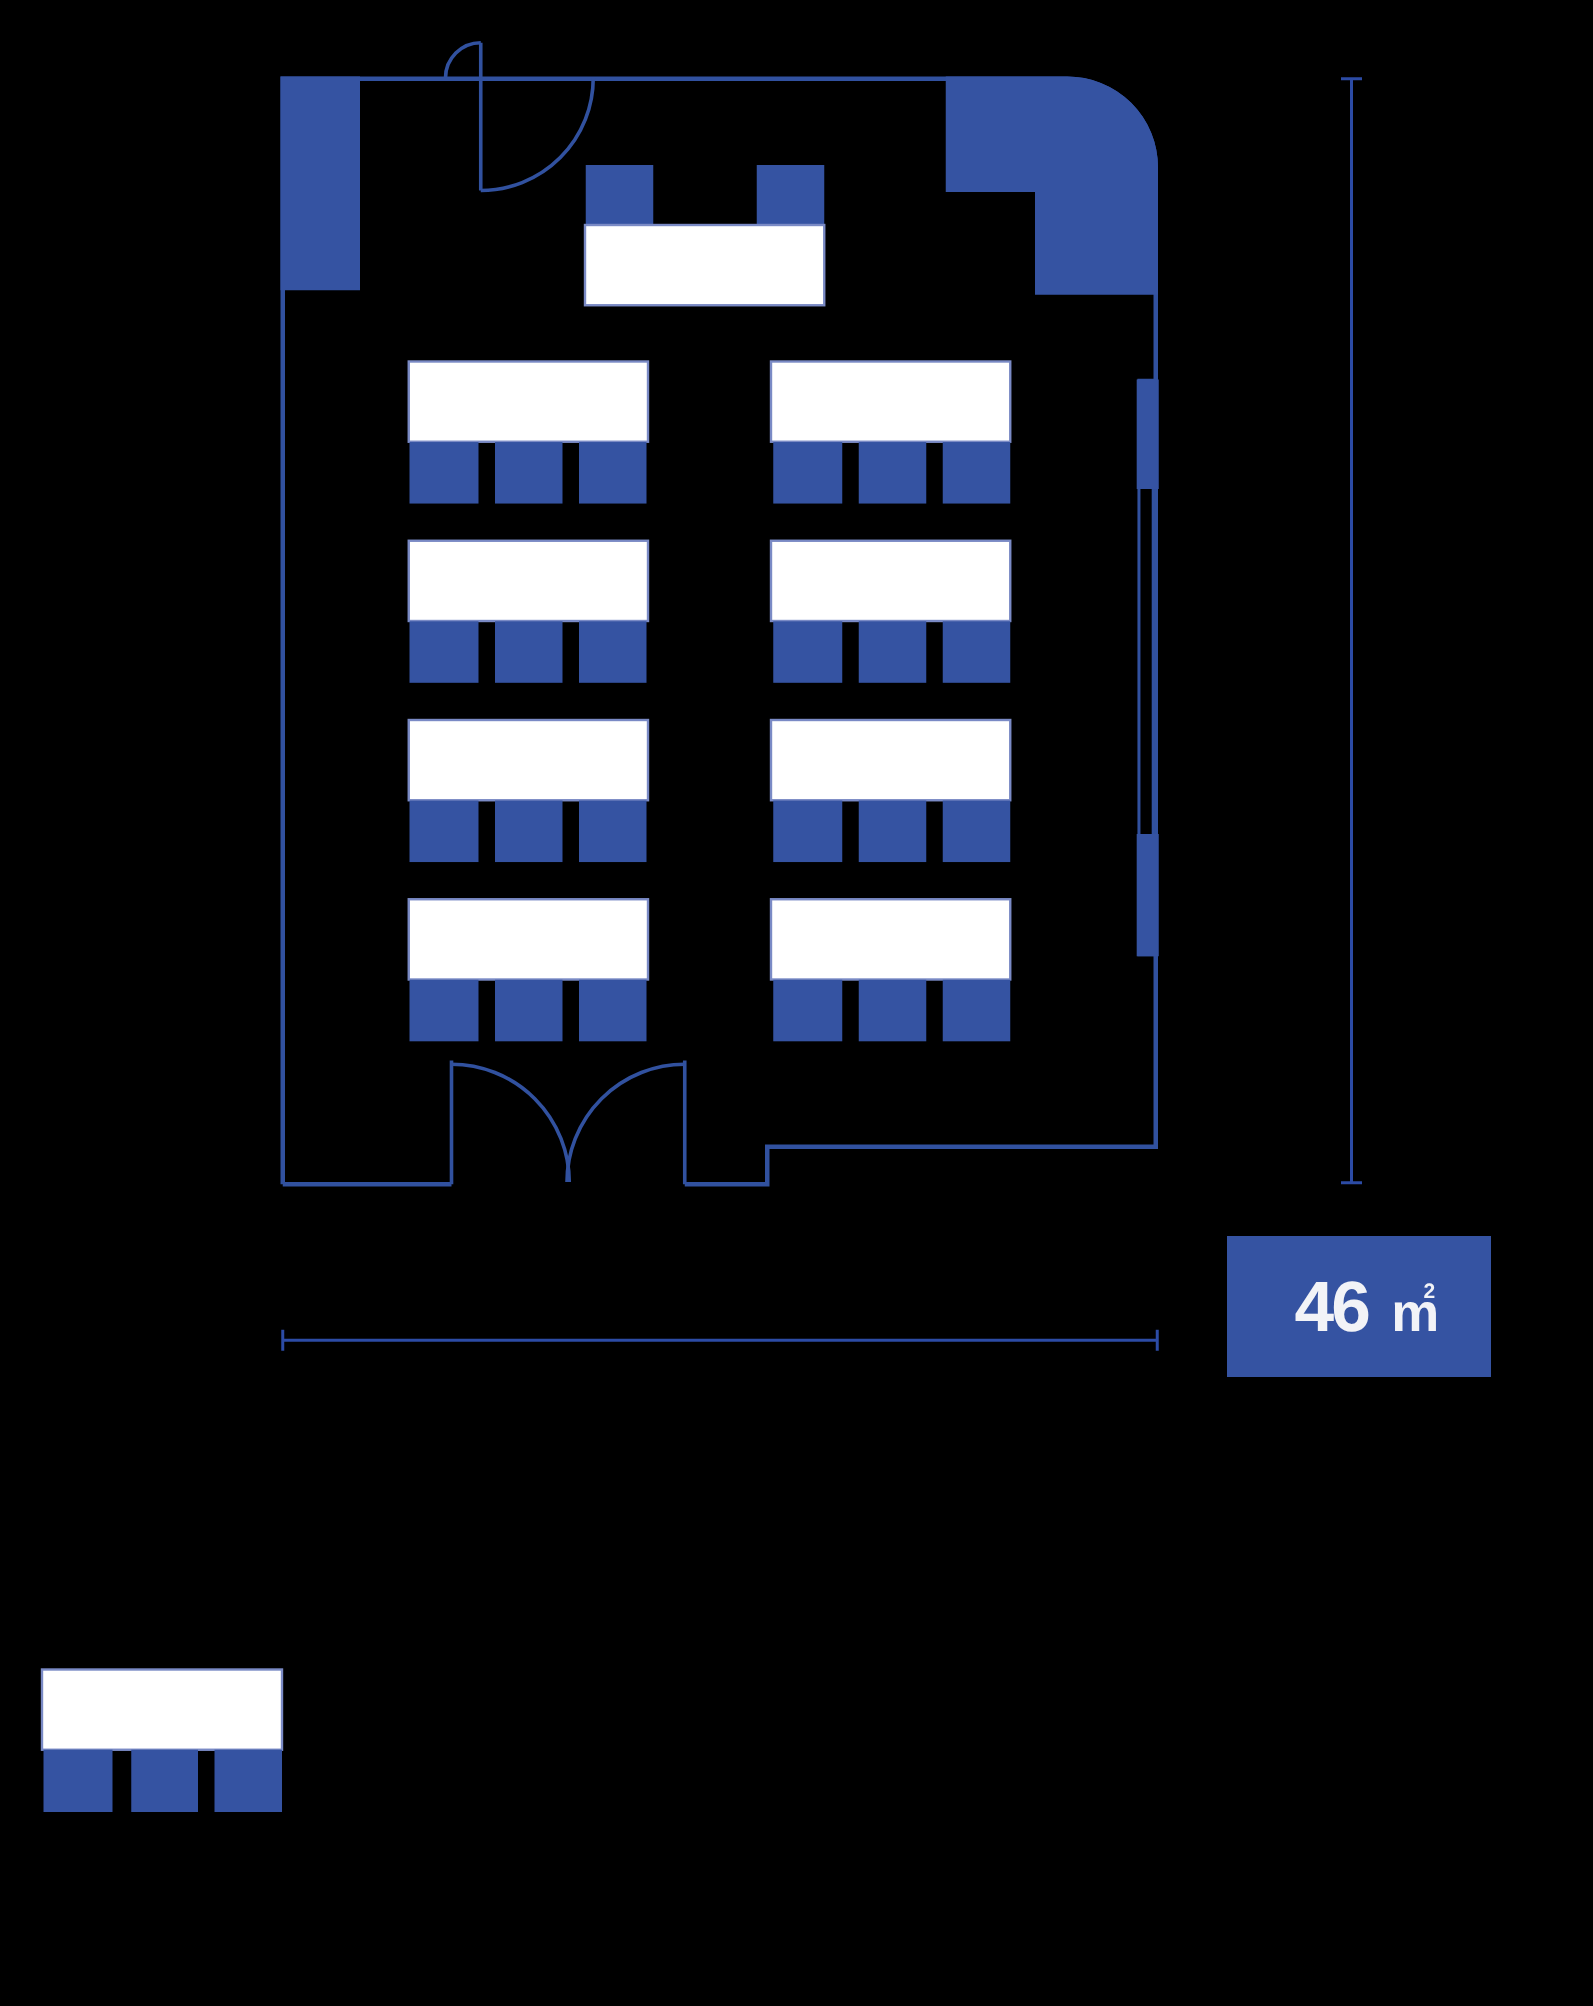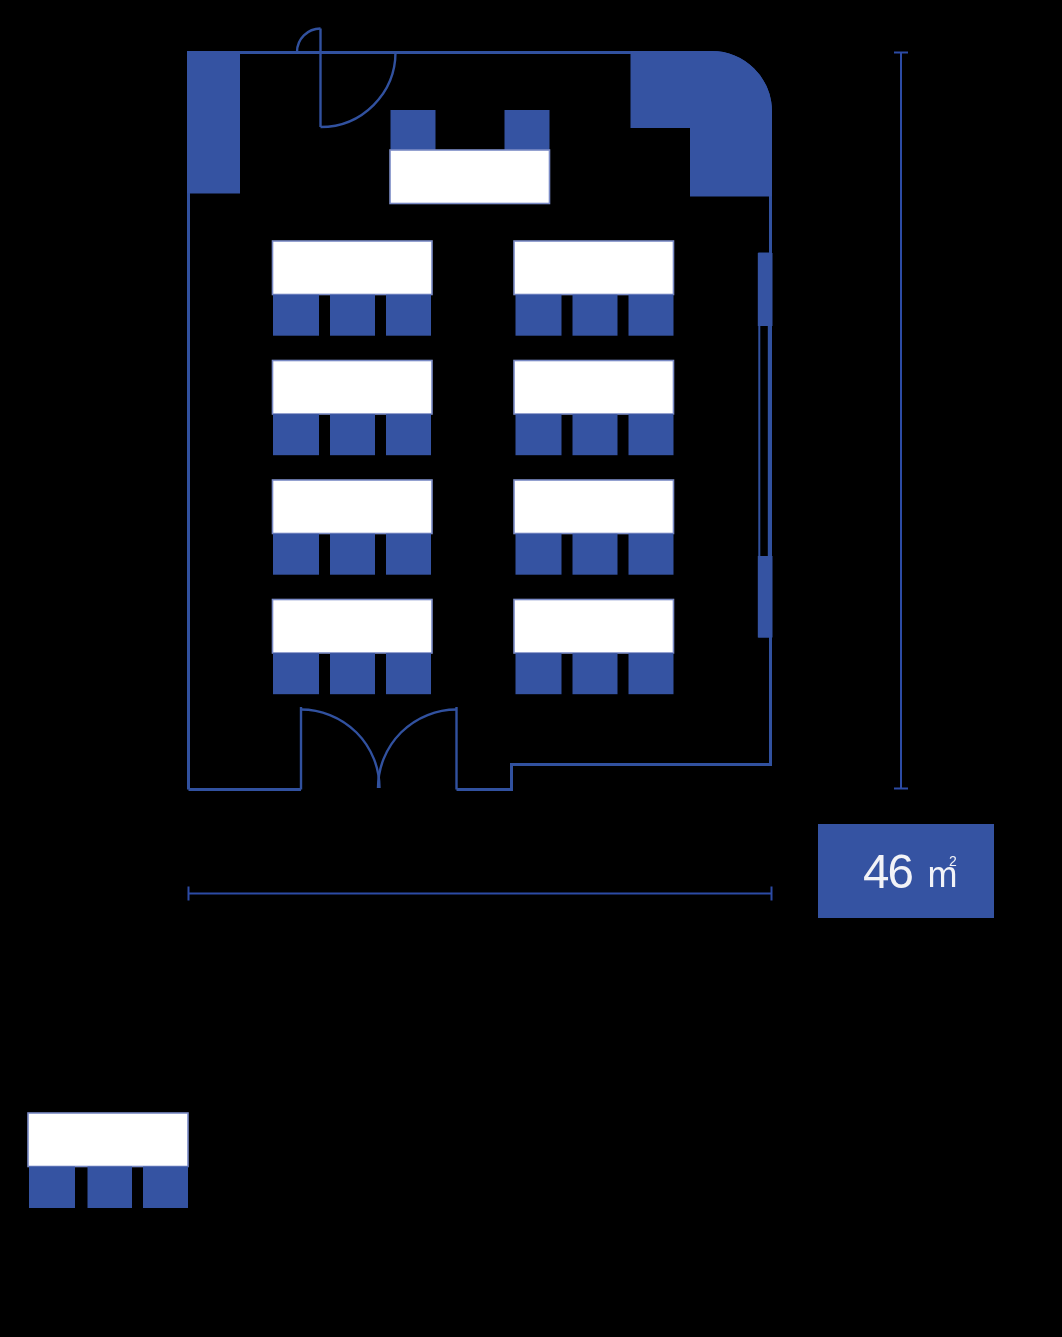--- a/index.html
+++ b/index.html
@@ -1,16 +1,16 @@
 <!DOCTYPE html>
 <html><head>
 <meta charset="utf-8">
 <style>
   html,body{margin:0;padding:0;background:#000;}
-  .wrap{width:1062px;height:1337px;position:relative;background:#000;overflow:hidden;}
+  .wrap{width:1062px;height:1337px;position:relative;background:#000;overflow:hidden;font-weight:bold;}
   svg{display:block;}
   text{font-family:"Liberation Sans", sans-serif;}
 </style>
 </head>
 <body>
 <div class="wrap">
 <svg width="1062" height="1337" viewBox="0 0 1062 1337" xmlns="http://www.w3.org/2000/svg">
 
   <rect x="0" y="0" width="1062" height="1337" fill="#000000"></rect>
 

